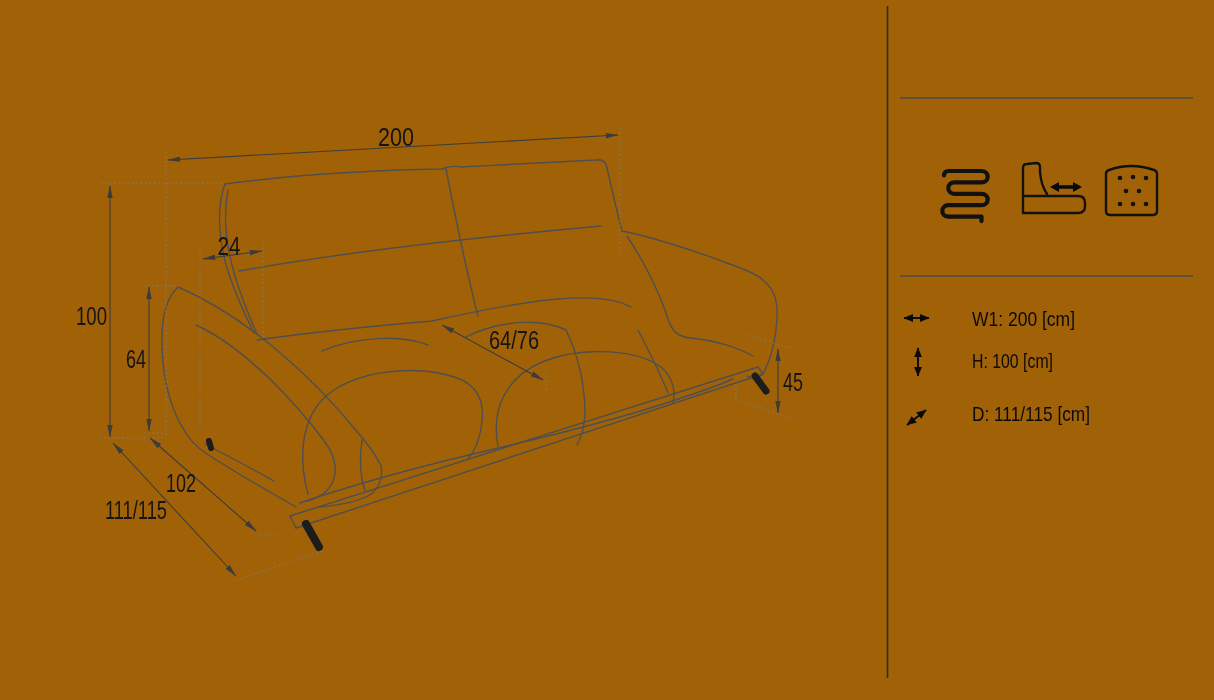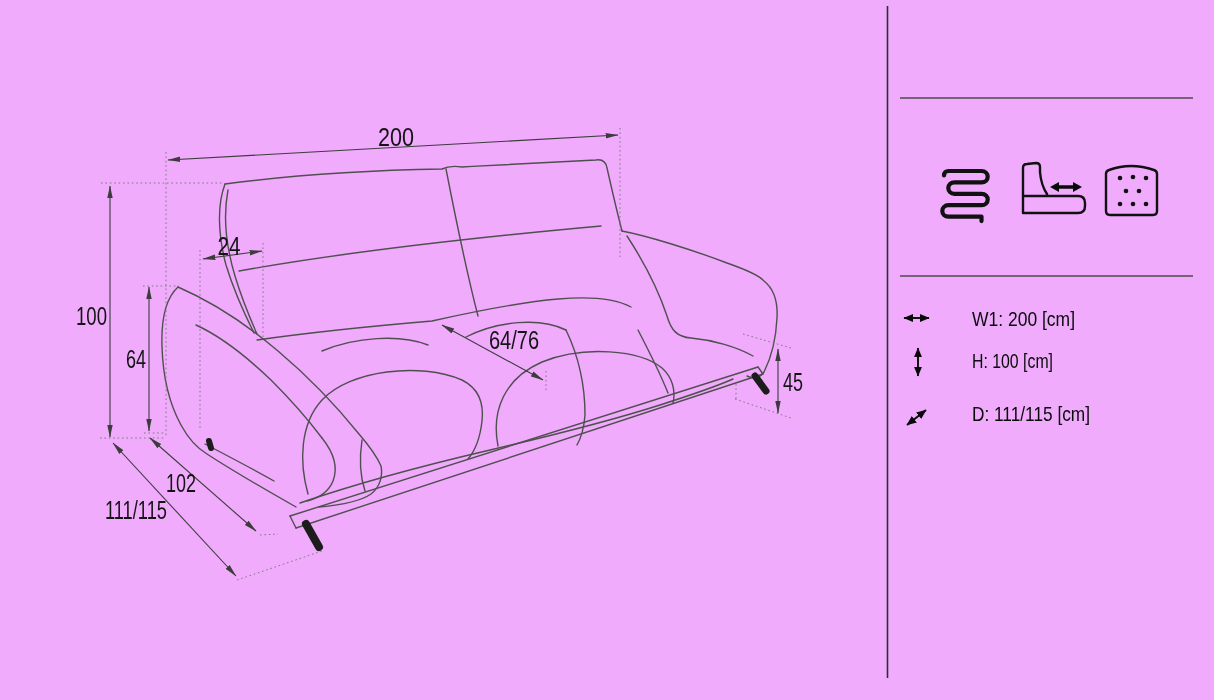--- a/index.html
+++ b/index.html
@@ -1,16 +1,16 @@
 <!DOCTYPE html>
 <html><head>
 <meta charset="utf-8">
 <style>
   html,body{margin:0;padding:0;background:#ffffff;}
-  .stage{position:relative;width:1214px;height:700px;background:#f0abfc;overflow:hidden;
+  .stage{position:relative;width:1214px;height:700px;background:#a16207;overflow:hidden;
          font-family:"Liberation Sans",sans-serif;}
   svg{position:absolute;left:0;top:0;}
   .sofa{stroke:#4f4f4f;fill:none;stroke-width:1.4;stroke-linecap:round;stroke-linejoin:round;}
   .dim{stroke:#3c3c3c;fill:none;stroke-width:1.1;}
   .dot{stroke:#7d7d7d;fill:none;stroke-width:1;stroke-dasharray:1.6 2.8;}
   .leg{stroke:#1c1c1c;fill:none;}
   .dimtxt{fill:#141414;font-size:25px;font-family:"Liberation Sans",sans-serif;}
   .pantxt{fill:#0a0a0a;font-size:21px;font-family:"Liberation Sans",sans-serif;}
   .rule{stroke:#4d4d4d;stroke-width:1.3;}
   .divider{stroke:#2e2e2e;stroke-width:1.6;}

